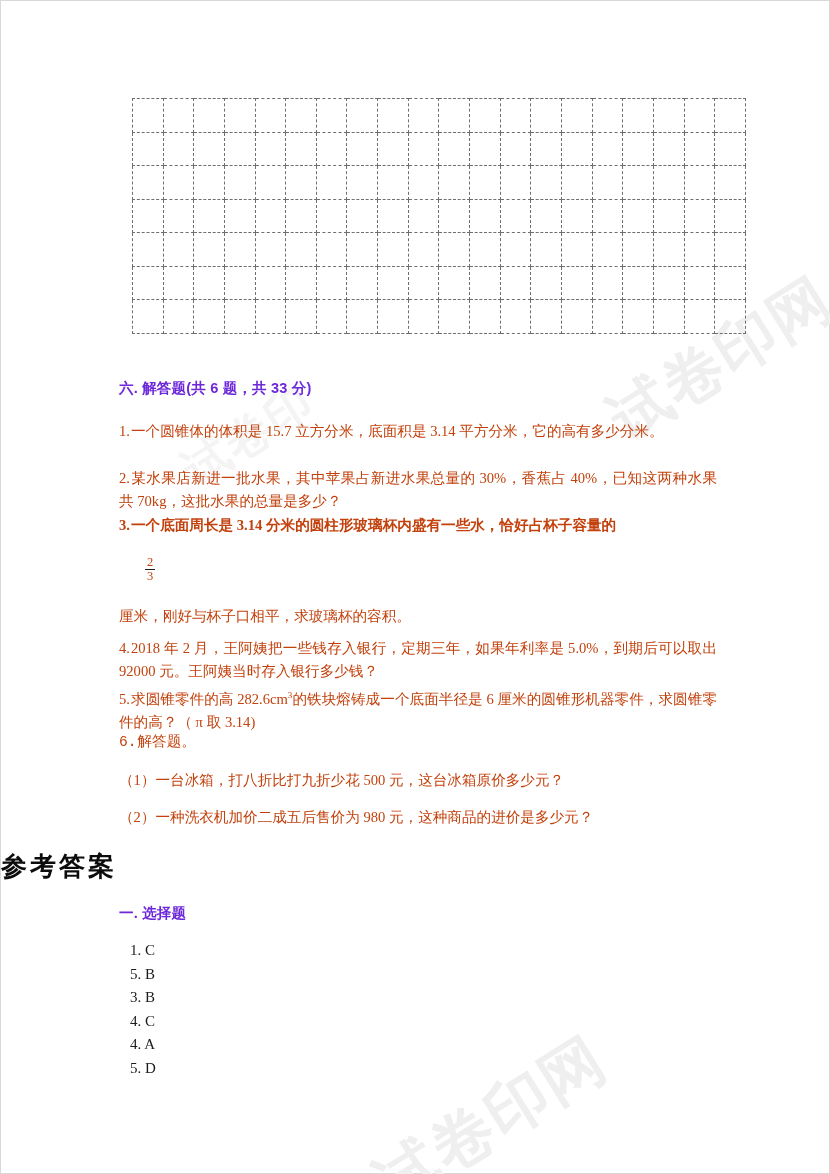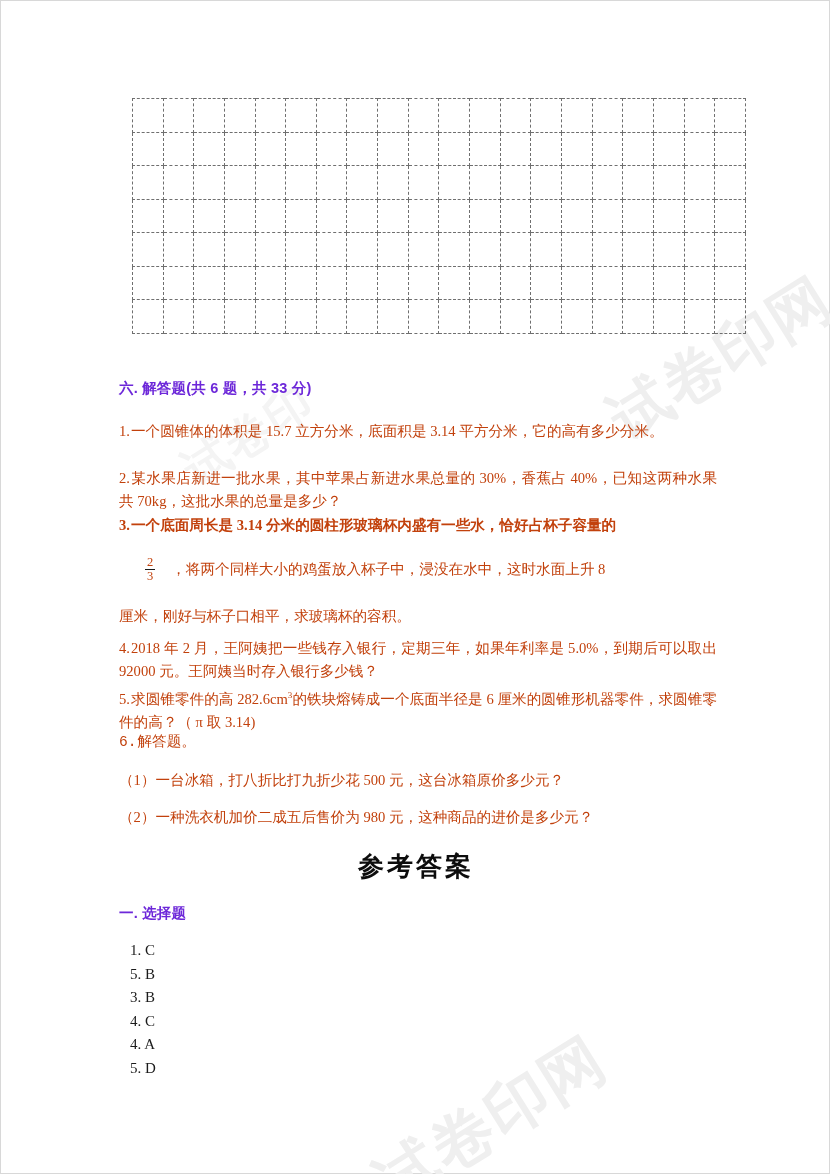--- a/index.html
+++ b/index.html
@@ -96,21 +96,21 @@
     letter-spacing: .2px;
   }
   #sec-six { top: 378px; }
   #sec-one-ans { top: 903px; }
 
   .answer-title {
     position: absolute;
     left: 0;
     top: 848px;
     width: 830px;
-    text-align: center;
+    text-align: left;
     font-family: "Liberation Sans", "DejaVu Sans", sans-serif;
     font-weight: 700;
     font-size: 26px;
     letter-spacing: 3px;
     color: #0c0c0c;
   }
 
   
   .q {
     position: absolute;
@@ -344,21 +344,20 @@
 
     <div class="q" id="q2"><span class="num">2.</span><span>某水果店新进一批水果，其中苹果占新进水果总量的 30%，香蕉占 40%，已知这两种水果共 70kg，这批水果的总量是多少？</span></div>
 
     <div class="q" id="q3a"><span class="num">3.</span><span>一个底面周长是 3.14 分米的圆柱形玻璃杯内盛有一些水，恰好占杯子容量的</span></div>
 
     <div class="q fracline" id="q3b">
       <span class="frac">
         <span class="num2">2</span>
         <span class="den">3</span>
       </span>
-      <span class="frac-tail">，将两个同样大小的鸡蛋放入杯子中，浸没在水中，这时水面上升 8</span>
     </div>
 
     <div class="q" id="q3c">厘米，刚好与杯子口相平，求玻璃杯的容积。</div>
 
     <div class="q" id="q4"><span class="num">4.</span><span>2018 年 2 月，王阿姨把一些钱存入银行，定期三年，如果年利率是 5.0%，到期后可以取出 92000 元。王阿姨当时存入银行多少钱？</span></div>
 
     <div class="q" id="q5"><span class="num">5.</span><span>求圆锥零件的高 282.6cm</span><sup>3</sup><span>的铁块熔铸成一个底面半径是 6 厘米的圆锥形机器零件，求圆锥零件的高？（ π 取 3.14)</span></div>
 
     <div class="q" id="q6"><span class="num">6.</span><span>解答题。</span></div>
 

